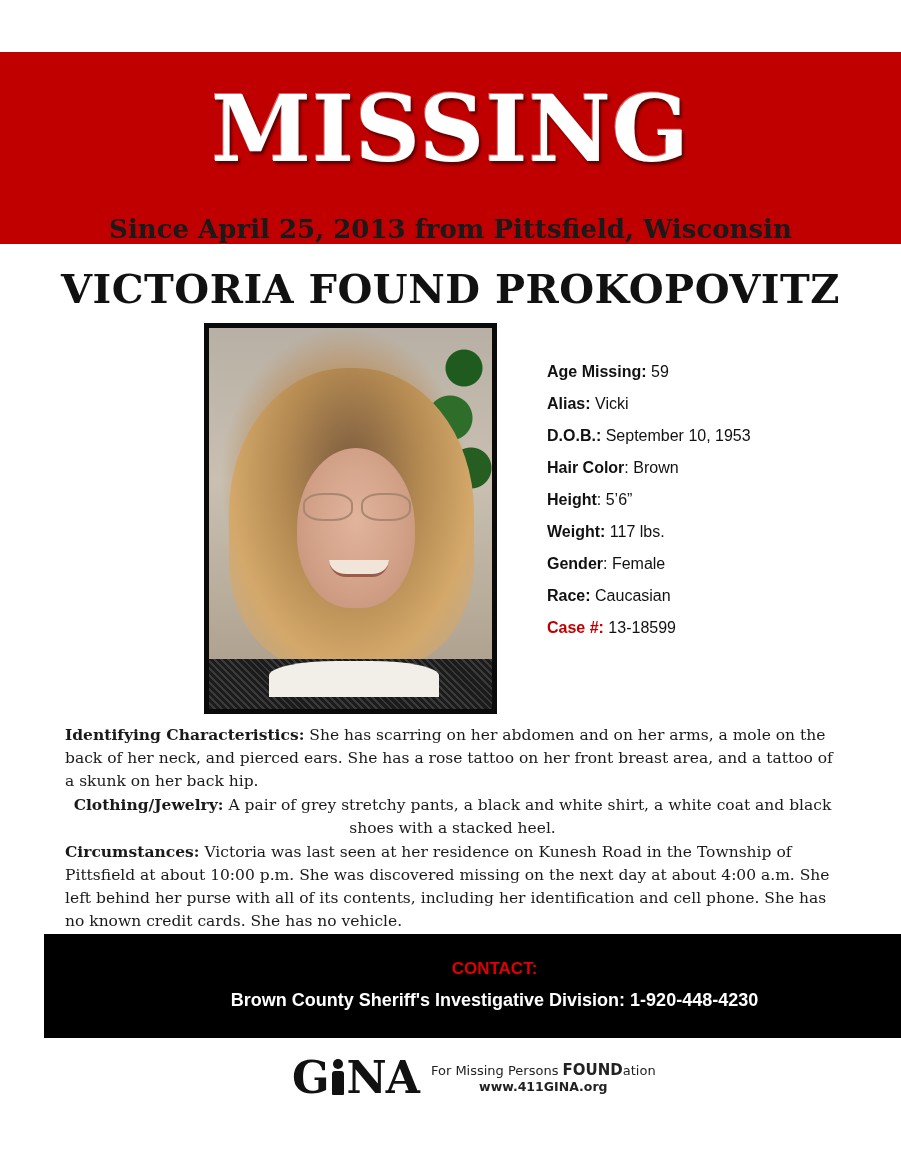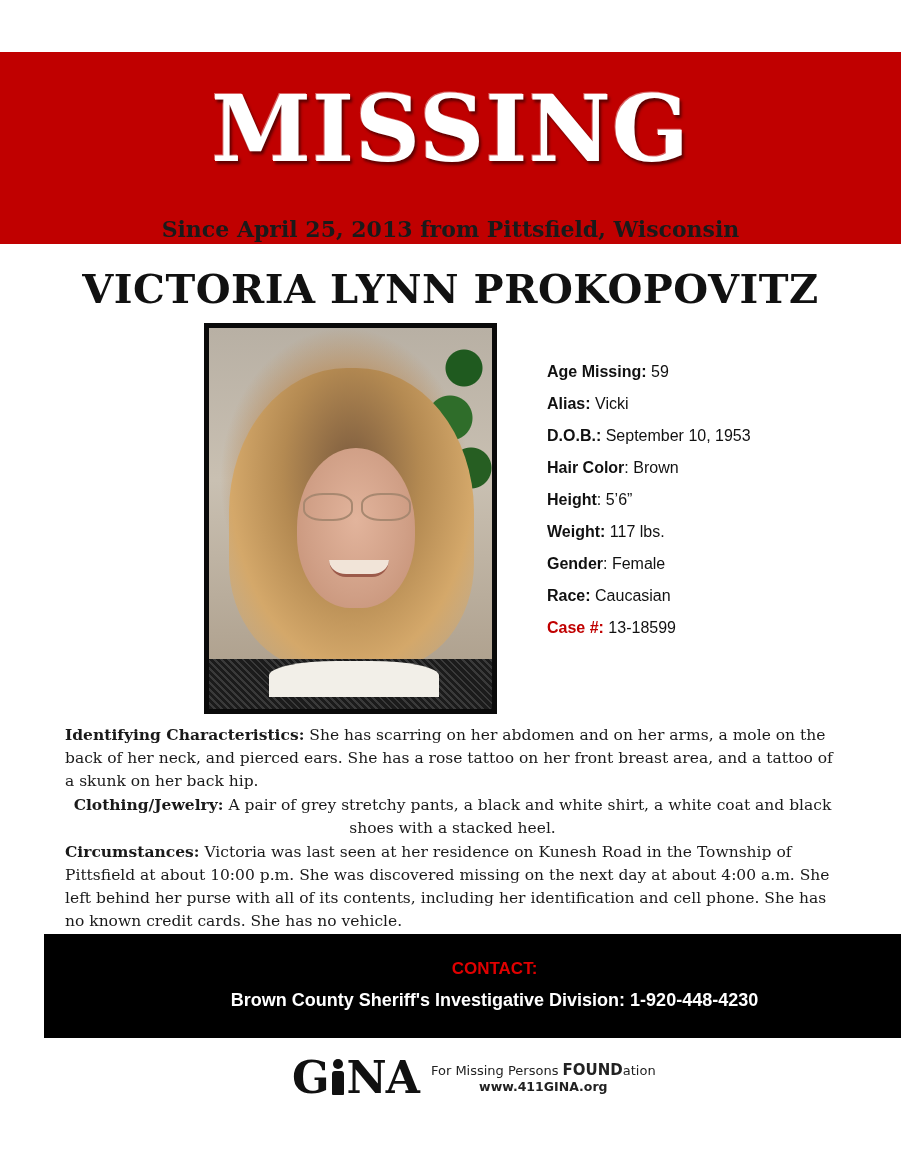--- a/index.html
+++ b/index.html
@@ -9,21 +9,21 @@
   .banner-title {
     position:absolute; left:0; right:0; top:22px; text-align:center;
     font-family:"DejaVu Serif", serif; font-weight:bold; font-size:92px; line-height:110px;
     letter-spacing:1px; color:#ffffff;
     text-shadow: 2px 3px 3px rgba(60,0,0,0.75), -1px -1px 0 rgba(255,255,255,0.4);
     transform: scaleX(0.98);
   }
 
   .since {
     position:absolute; left:0; right:0; top:212px; text-align:center;
-    font-family:"DejaVu Serif", serif; font-weight:bold; font-size:22px; line-height:34px; color:#1a1a1a;
+    font-family:"DejaVu Serif", serif; font-weight:bold; font-size:26px; line-height:34px; color:#1a1a1a;
   }
   .name {
     position:absolute; left:0; right:0; top:262px; text-align:center;
     font-family:"DejaVu Serif", serif; font-weight:bold; font-size:40px; line-height:54px; color:#111;
     letter-spacing:0.5px;
   }
 
   .photo-frame {
     position:absolute; left:204px; top:323px; width:293px; height:391px;
     background:#0a0a0a; box-sizing:border-box; padding:5px;
@@ -80,21 +80,21 @@
   .gina-tag .t2 { font-size:12.5px; font-weight:bold; line-height:16px; }
 </style>
 </head>
 <body>
 
 <div class="banner">
   <div class="banner-title">MISSING</div>
 </div>
 
 <div class="since">Since April 25, 2013 from Pittsfield, Wisconsin</div>
-<div class="name">VICTORIA LYNN PROKOPOVITZ</div>
+<div class="name">VICTORIA FOUND PROKOPOVITZ</div>
 
 <div class="photo-frame">
   <div class="photo">
     <div class="plant"></div>
     <div class="hair"></div>
     <div class="face"></div>
     <div class="glasses">
         <span></span>
         <span></span>
       </div>

